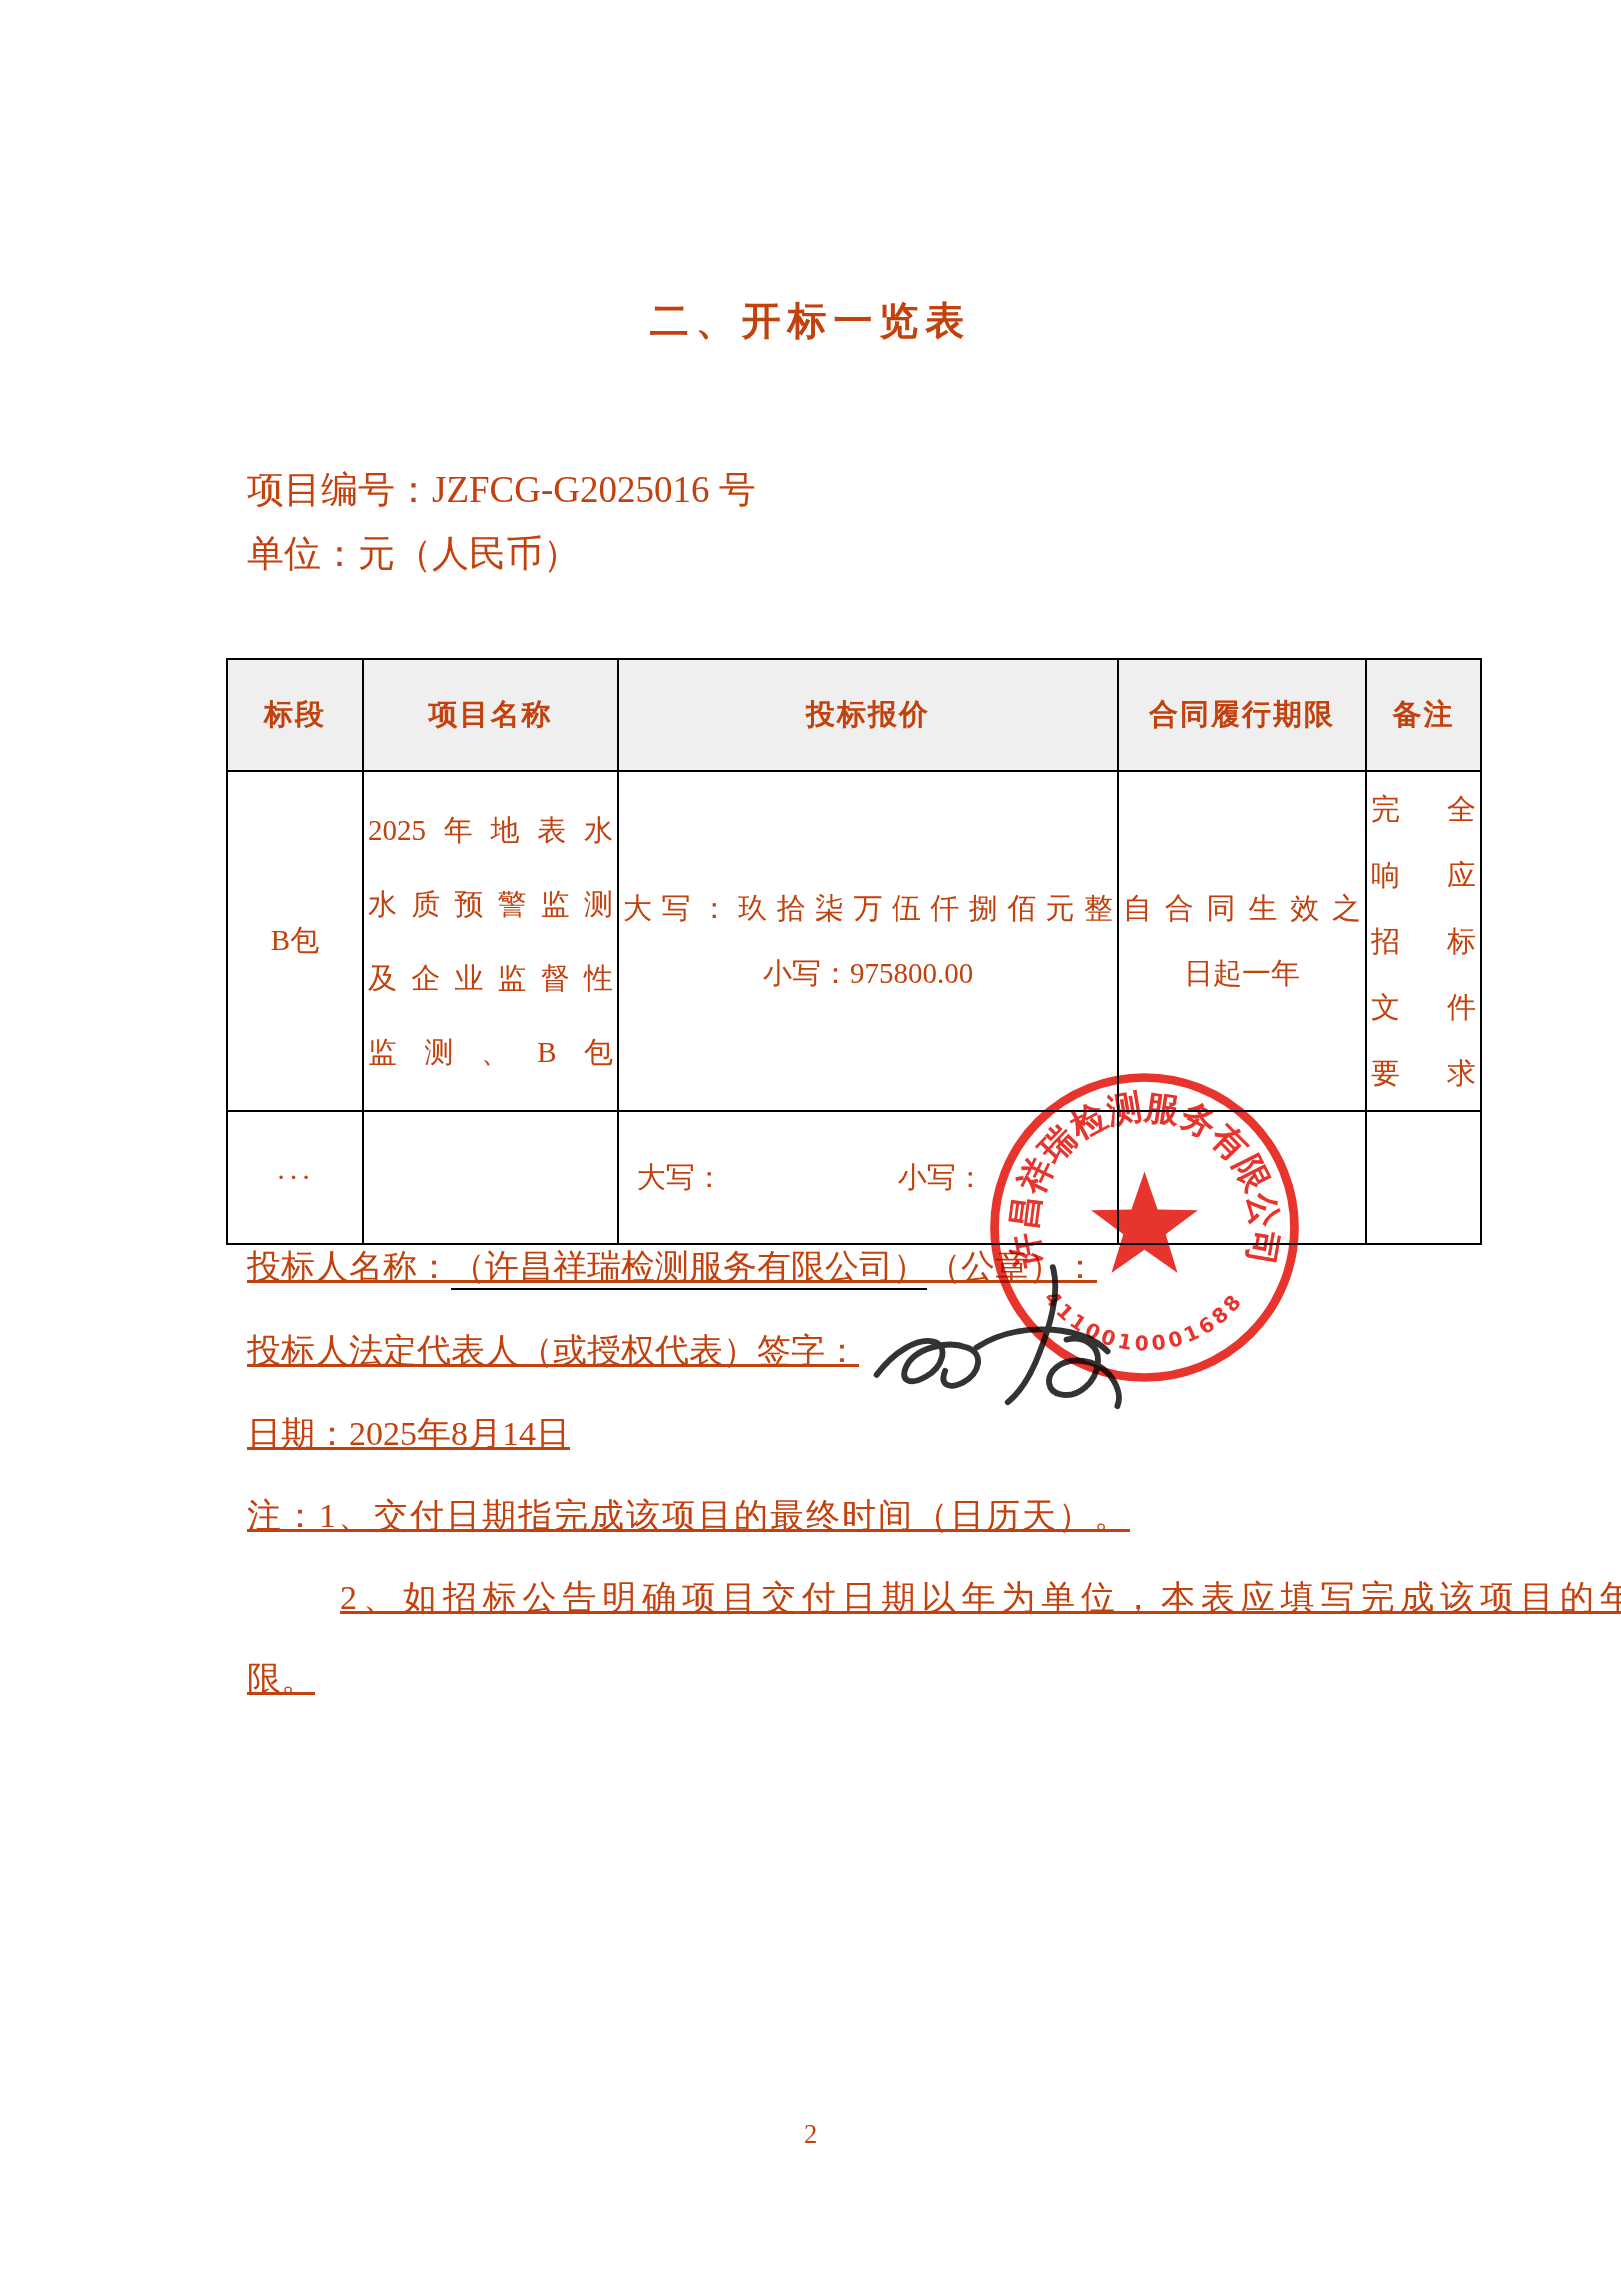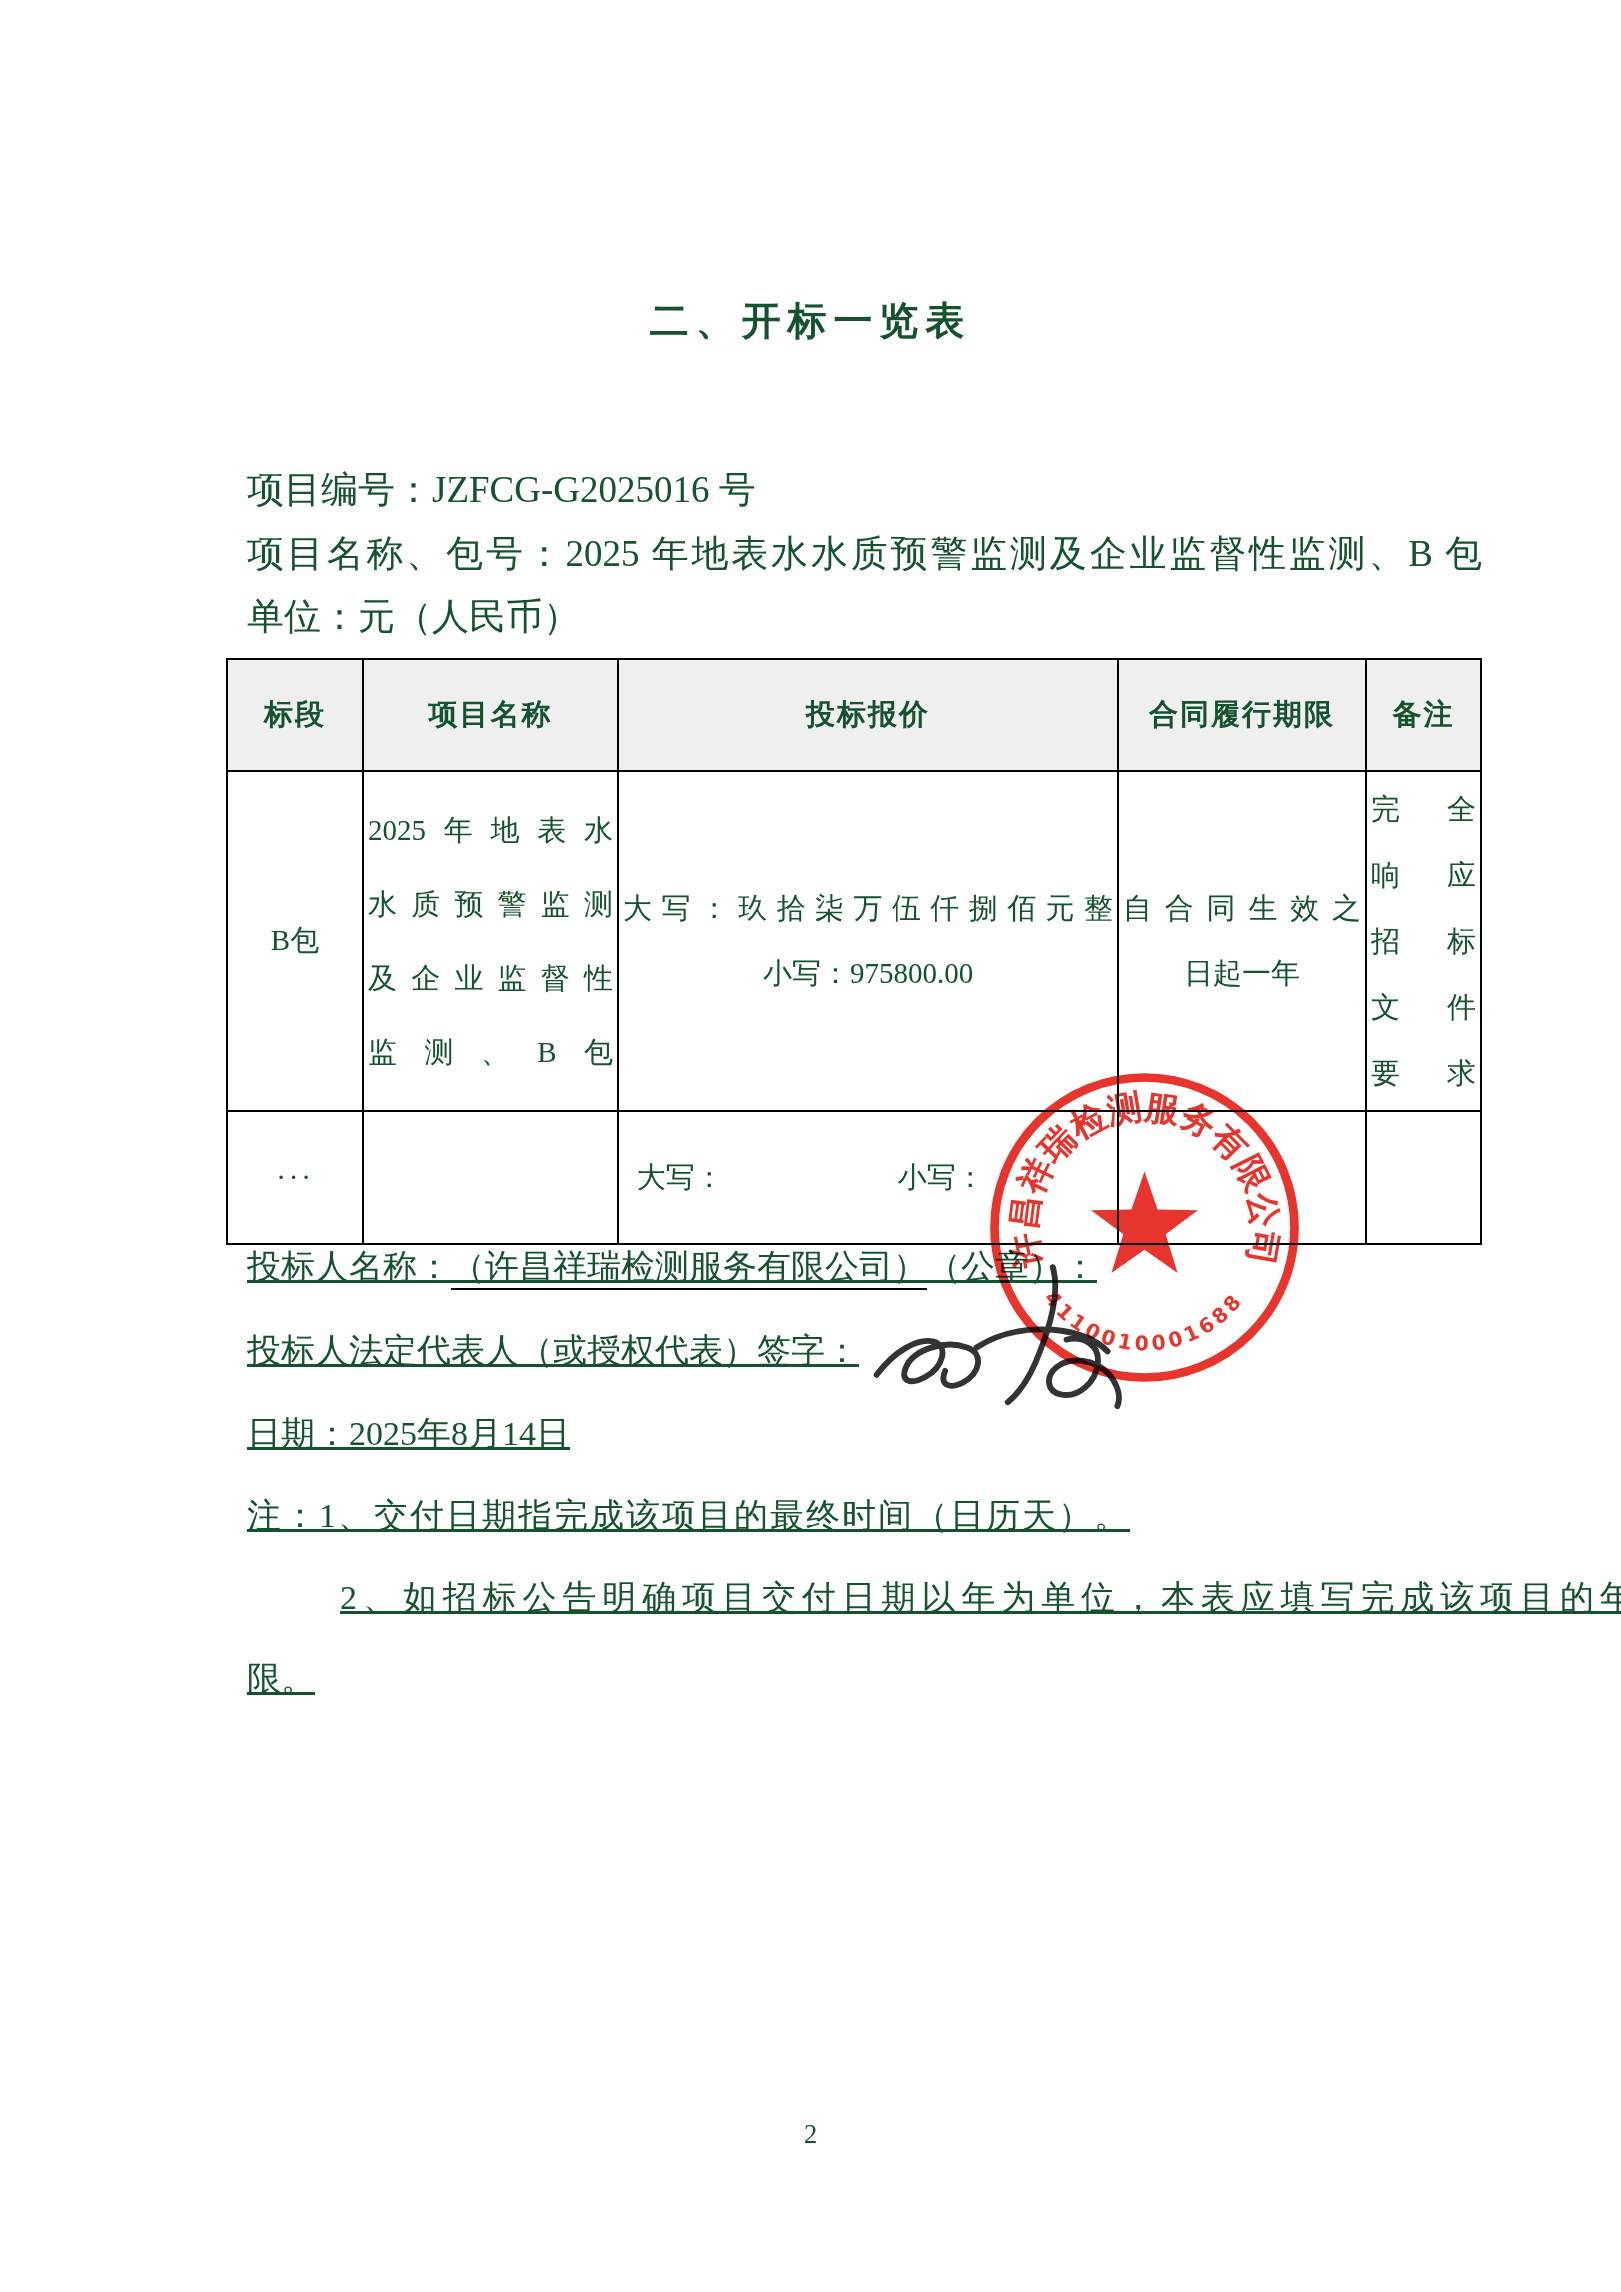--- a/index.html
+++ b/index.html
@@ -1,21 +1,21 @@
 <!DOCTYPE html>
 <html><head>
 <meta charset="utf-8">
 <style>
   html,body{margin:0;padding:0;background:#ffffff;}
   .page{
     position:relative;
     width:1621px;height:2293px;
     background:#ffffff;
     font-family:"Liberation Serif","DejaVu Serif",serif;
-    color:#14532d;
+    color:#c2410c;
     overflow:hidden;
   }
   .doc-title{
     position:absolute;top:294px;left:0;width:100%;
     text-align:center;font-size:39px;font-weight:bold;letter-spacing:6.9px;
   }
   .meta{
     position:absolute;left:247px;top:470px;width:1235px;font-size:37px;
   }
   .meta-line{line-height:39px;margin-bottom:24.5px;white-space:nowrap;}
@@ -76,21 +76,20 @@
 </style>
 </head>
 <body>
 
 <div class="page">
 
   <div class="doc-title">二、开标一览表</div>
 
   <div class="meta">
     <div class="meta-line">项目编号：JZFCG-G2025016 号</div>
-    <div class="meta-line justify">项目名称、包号：2025 年地表水水质预警监测及企业监督性监测、B 包</div>
     <div class="meta-line">单位：元（人民币）</div>
   </div>
 
   <table class="bid-table">
     <colgroup>
       <col style="width:136px">
         <col style="width:255px">
         <col style="width:500px">
       <col style="width:248px">
         <col style="width:115px">

